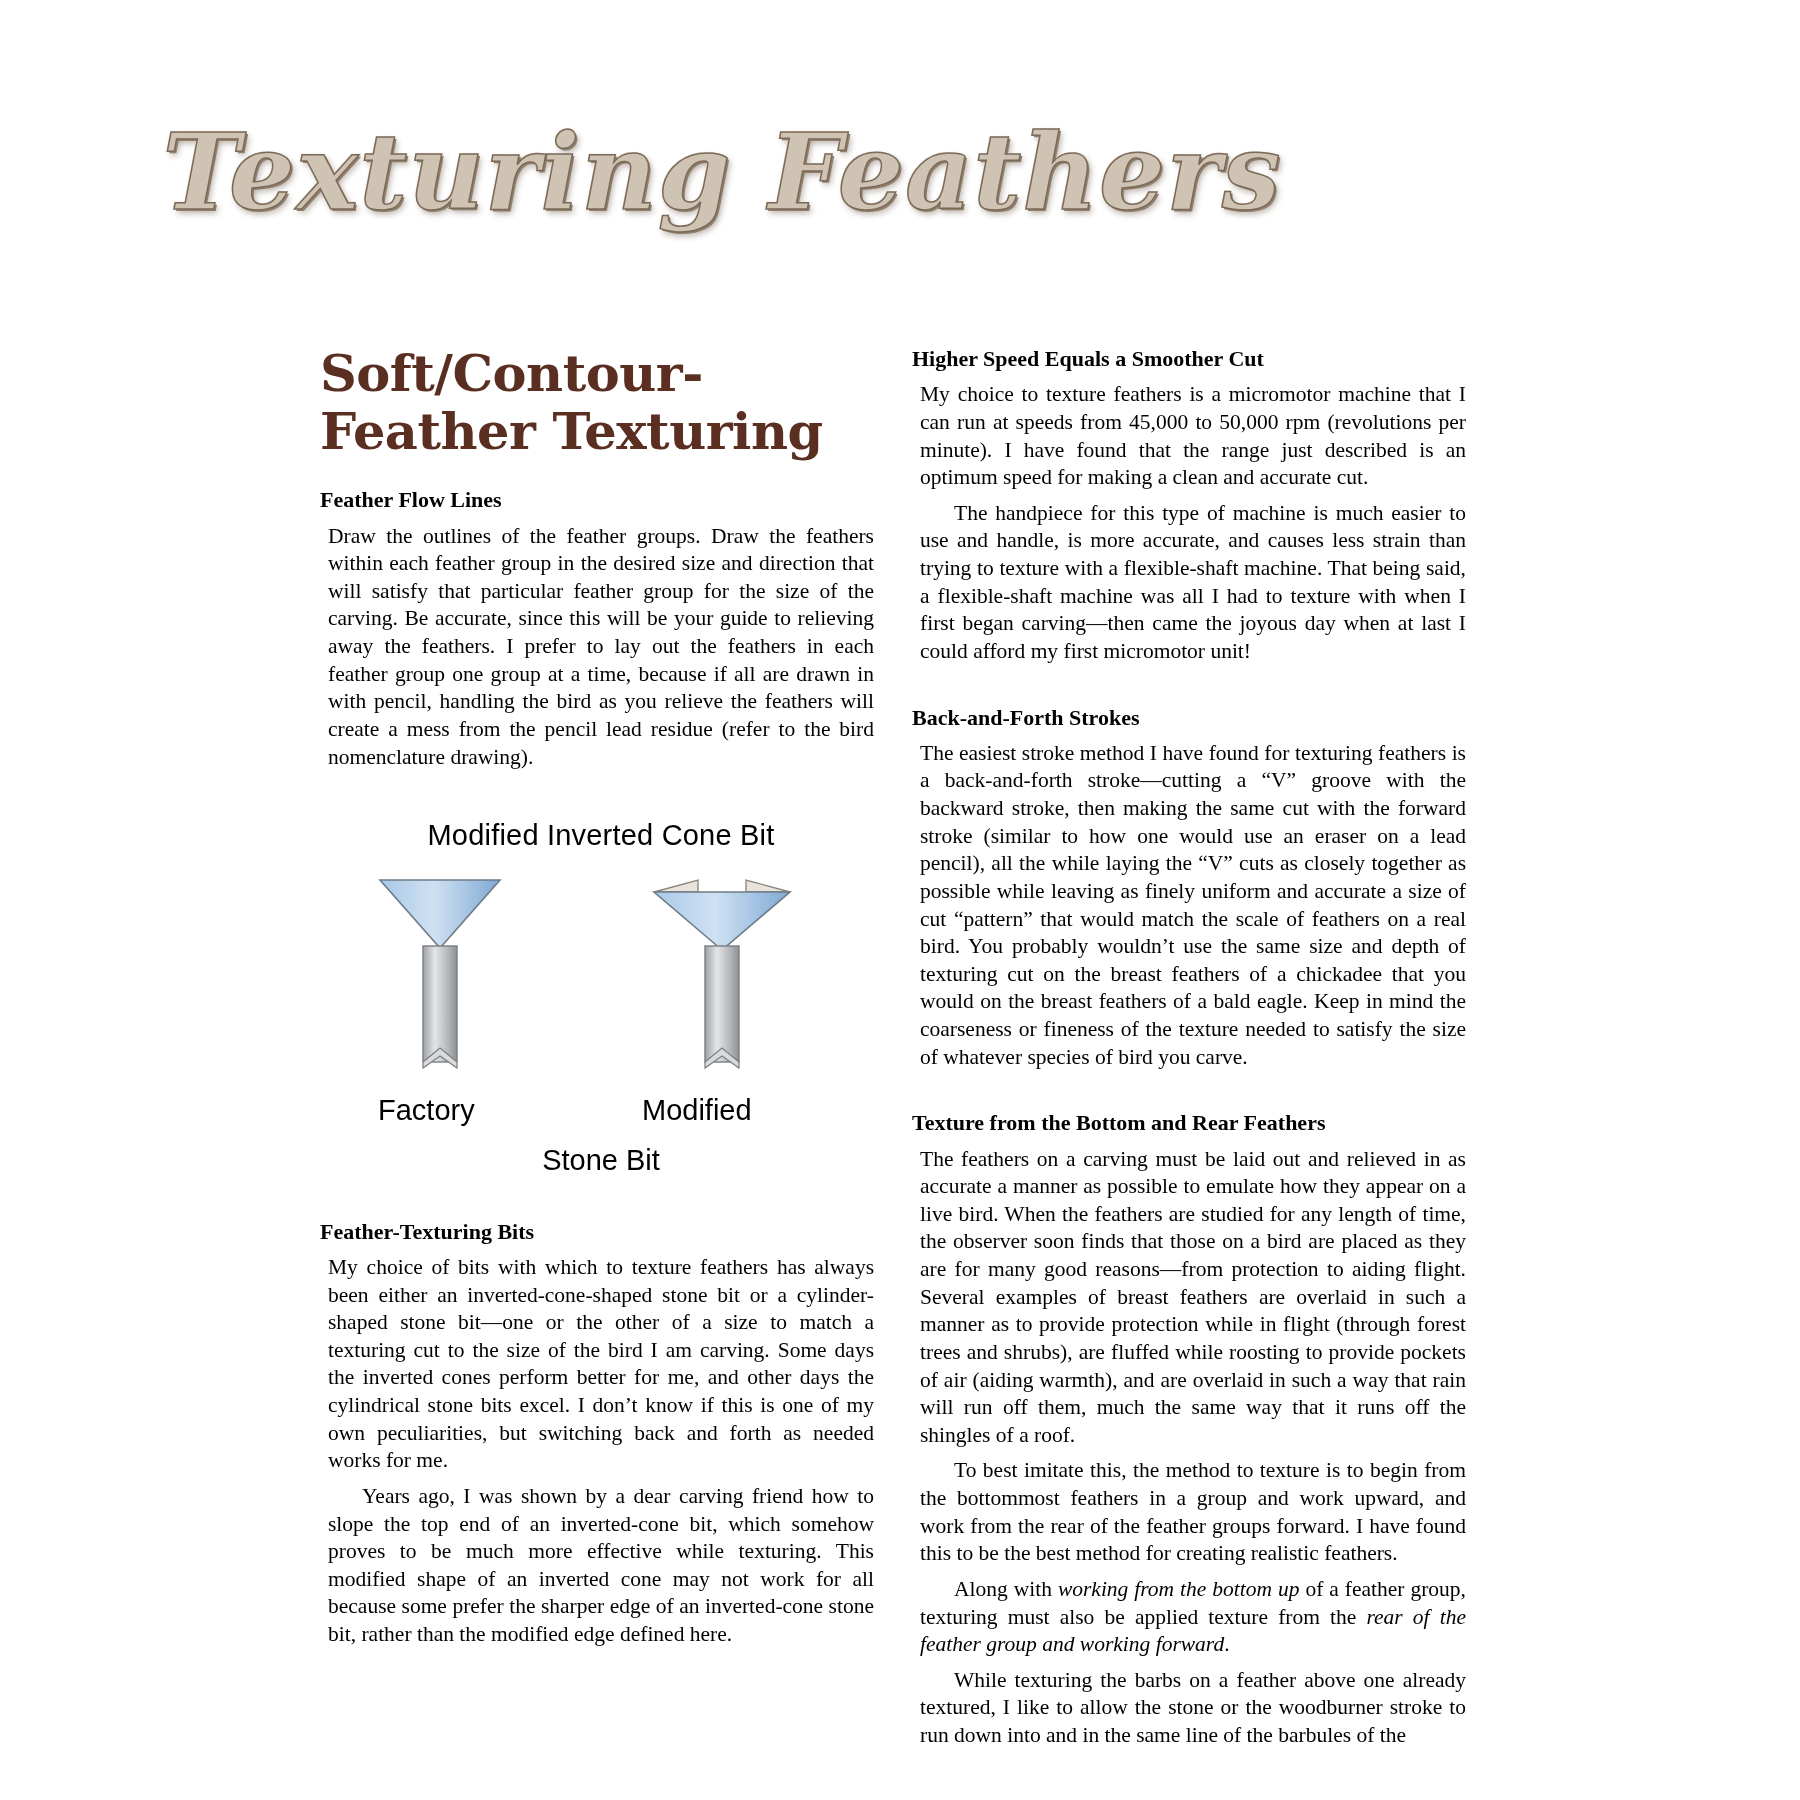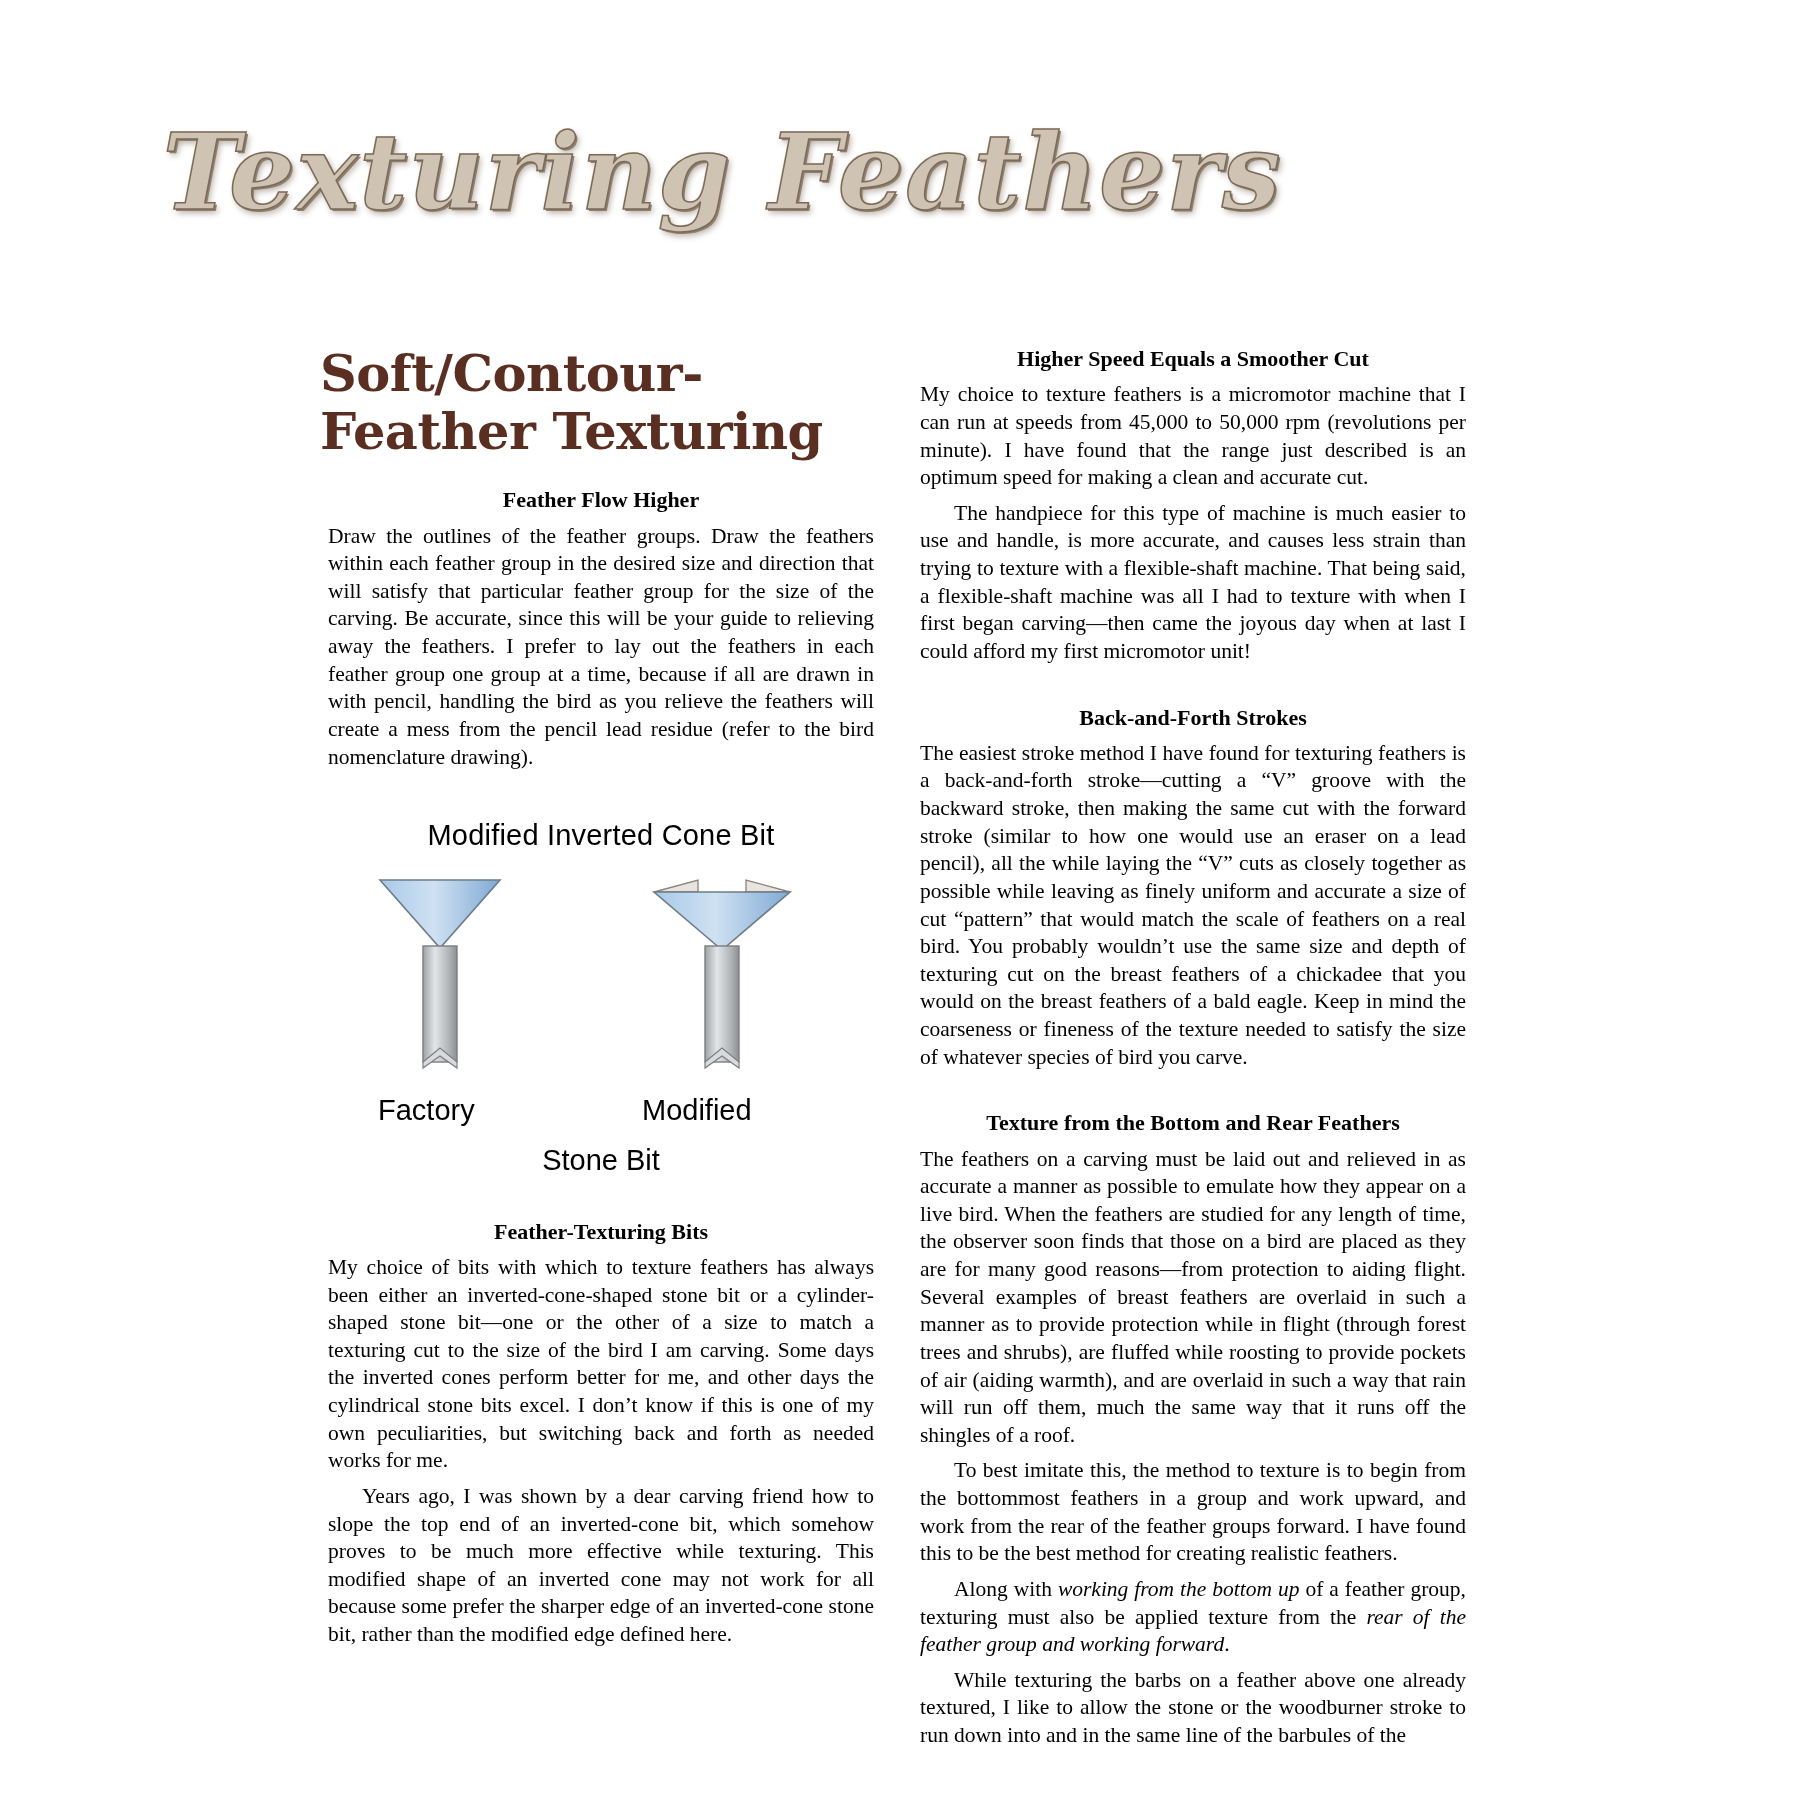--- a/index.html
+++ b/index.html
@@ -65,21 +65,21 @@
     color: #5a2f21;
     text-align: left;
     margin: 0 0 26px 0;
     letter-spacing: -0.5px;
   }
   .sub {
     font-family: "Liberation Serif", serif;
     font-weight: bold;
     font-size: 22px;
     margin: 0 0 1px 0;
-    text-align: center;
+    text-align: left;
   }
   p.body {
     margin: 8px;
     text-indent: 0;
   }
   p.body.indent {
     text-indent: 34px;
   }
   .sub.gap { margin-top: 38px; }
   .ital { font-style: italic; }
@@ -143,21 +143,21 @@
     <div class="page-title">Texturing Feathers</div>
   </div>
 
   <div class="col col-left">
 
     <h1 class="sec-title">
       <span>Soft/Contour-</span><br>
       <span>Feather Texturing</span>
     </h1>
 
-    <div class="sub">Feather Flow Higher</div>
+    <div class="sub">Feather Flow Lines</div>
     <p class="body">Draw the outlines of the feather groups. Draw the feathers within each feather group in the desired size and direction that will satisfy that particular feather group for the size of the carving. Be accurate, since this will be your guide to relieving away the feathers. I prefer to lay out the feathers in each feather group one group at a time, because if all are drawn in with pencil, handling the bird as you relieve the feathers will create a mess from the pencil lead residue (refer to the bird nomenclature drawing).</p>
 
     <div class="figure">
       <div class="fig-caption-top">Modified Inverted Cone Bit</div>
 
       <div class="bits-row">
 
         <div class="bit left">
           <svg width="160" height="212" viewBox="0 0 160 212" xmlns="http://www.w3.org/2000/svg">
             <defs>

